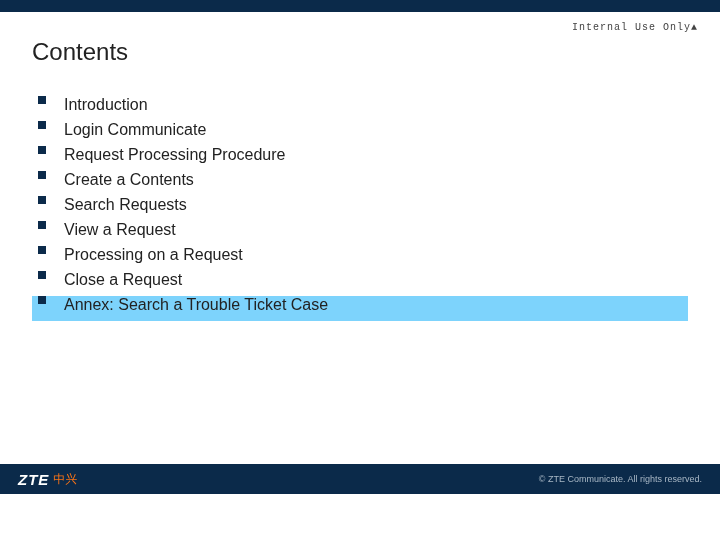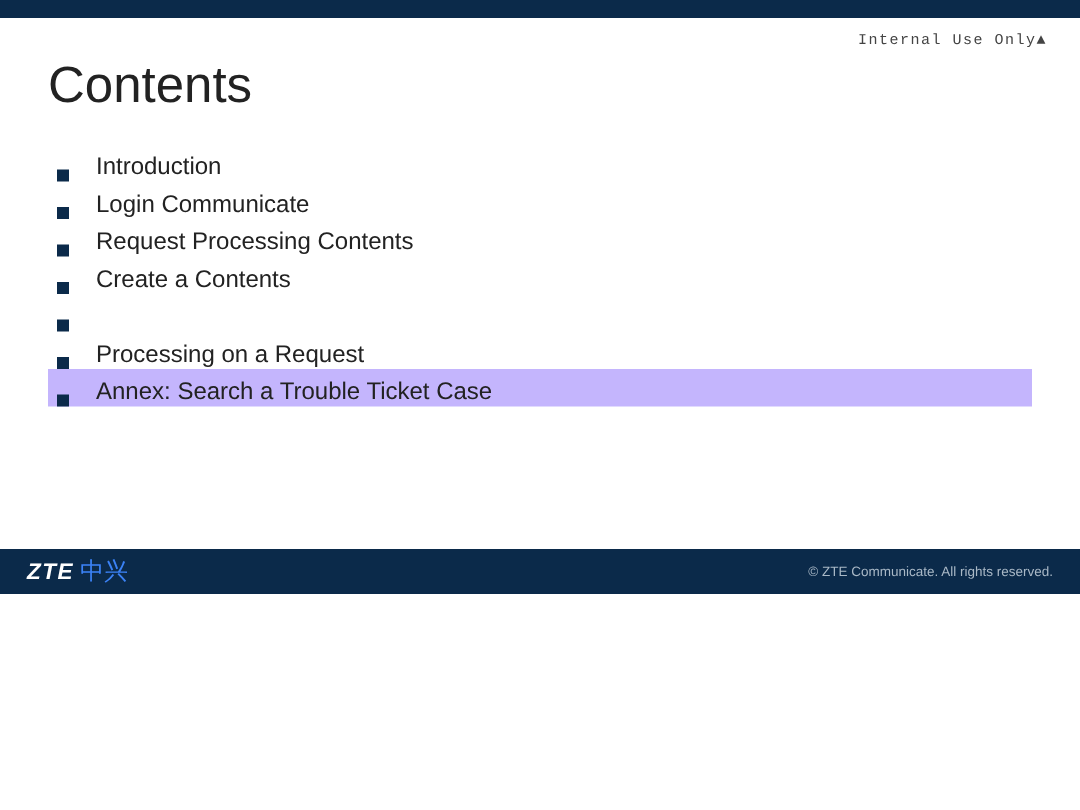--- a/index.html
+++ b/index.html
@@ -1,20 +1,20 @@
 <!DOCTYPE html>
 <html><head>
 <meta charset="utf-8">
 <style>
   * { margin: 0; padding: 0; box-sizing: border-box; }
   html, body { width: 720px; height: 540px; font-family: Arial, Helvetica, sans-serif; background: #fff; }
   .slide {
     position: relative;
     width: 720px;
-    height: 396px;
+    height: 494px;
     background: #ffffff;
     overflow: hidden;
     padding-left: 46px;
   }
   .topbar {
     position: absolute;
     top: 0; left: 0;
     width: 720px;
     height: 12px;
     background: #0b2a4a;
@@ -25,49 +25,49 @@
     right: 22px;
     font-family: "Courier New", monospace;
     font-size: 10px;
     letter-spacing: 1px;
     color: #444;
   }
   .title {
     position: absolute;
     top: 38px;
     left: 32px;
-    font-size: 34px;
+    font-size: 24px;
     font-weight: 400;
     color: #222;
   }
   .list {
     position: absolute;
     top: 96px;
     left: 32px;
     width: 656px;
   }
   .item {
     display: flex;
-    align-items: flex-end;
+    align-items: flex-start;
     height: 25px;
     padding-left: 6px;
   }
   .bullet {
     width: 8px;
     height: 8px;
     background: #0b2a4a;
     margin-right: 18px;
     flex-shrink: 0;
   }
   .item-text {
     font-size: 16px;
     color: #222;
   }
   .item.highlight {
-    background: #c4b5fd;
+    background: #7dd3fc;
     width: 656px;
   }
   .footer {
     position: absolute;
     bottom: 0; left: 0;
     width: 720px;
     height: 30px;
     background: #0b2a4a;
     display: flex;
     align-items: center;
@@ -81,22 +81,22 @@
   }
   .logo-text {
     font-family: Arial, sans-serif;
     font-weight: bold;
     font-size: 15px;
     color: #fff;
     letter-spacing: 1px;
     font-style: italic;
   }
   .logo-cn {
-    font-size: 16px;
-    color: #3b82f6;
+    font-size: 12px;
+    color: #f97316;
   }
   .copyright {
     font-size: 9px;
     color: #a9b8c6;
   }
 </style>
 </head>
 <body>
 
 <div class="slide">
@@ -110,32 +110,41 @@
       <div class="item">
         <div class="bullet"></div>
         <span class="item-text">Introduction</span>
       </div>
       <div class="item">
         <div class="bullet"></div>
         <span class="item-text">Login Communicate</span>
       </div>
       <div class="item">
         <div class="bullet"></div>
-        <span class="item-text">Request Processing Contents</span>
+        <span class="item-text">Request Processing Procedure</span>
       </div>
       <div class="item">
         <div class="bullet"></div>
         <span class="item-text">Create a Contents</span>
       </div>
       <div class="item">
         <div class="bullet"></div>
+        <span class="item-text">Search Requests</span>
+      </div>
+      <div class="item">
+        <div class="bullet"></div>
+        <span class="item-text">View a Request</span>
       </div>
       <div class="item">
         <div class="bullet"></div>
         <span class="item-text">Processing on a Request</span>
+      </div>
+      <div class="item">
+        <div class="bullet"></div>
+        <span class="item-text">Close a Request</span>
       </div>
       <div class="item highlight">
         <div class="bullet"></div>
         <span class="item-text">Annex: Search a Trouble Ticket  Case</span>
       </div>
     </div>
 
   <div class="footer">
     <div class="logo">
       <span class="logo-text">ZTE</span>

